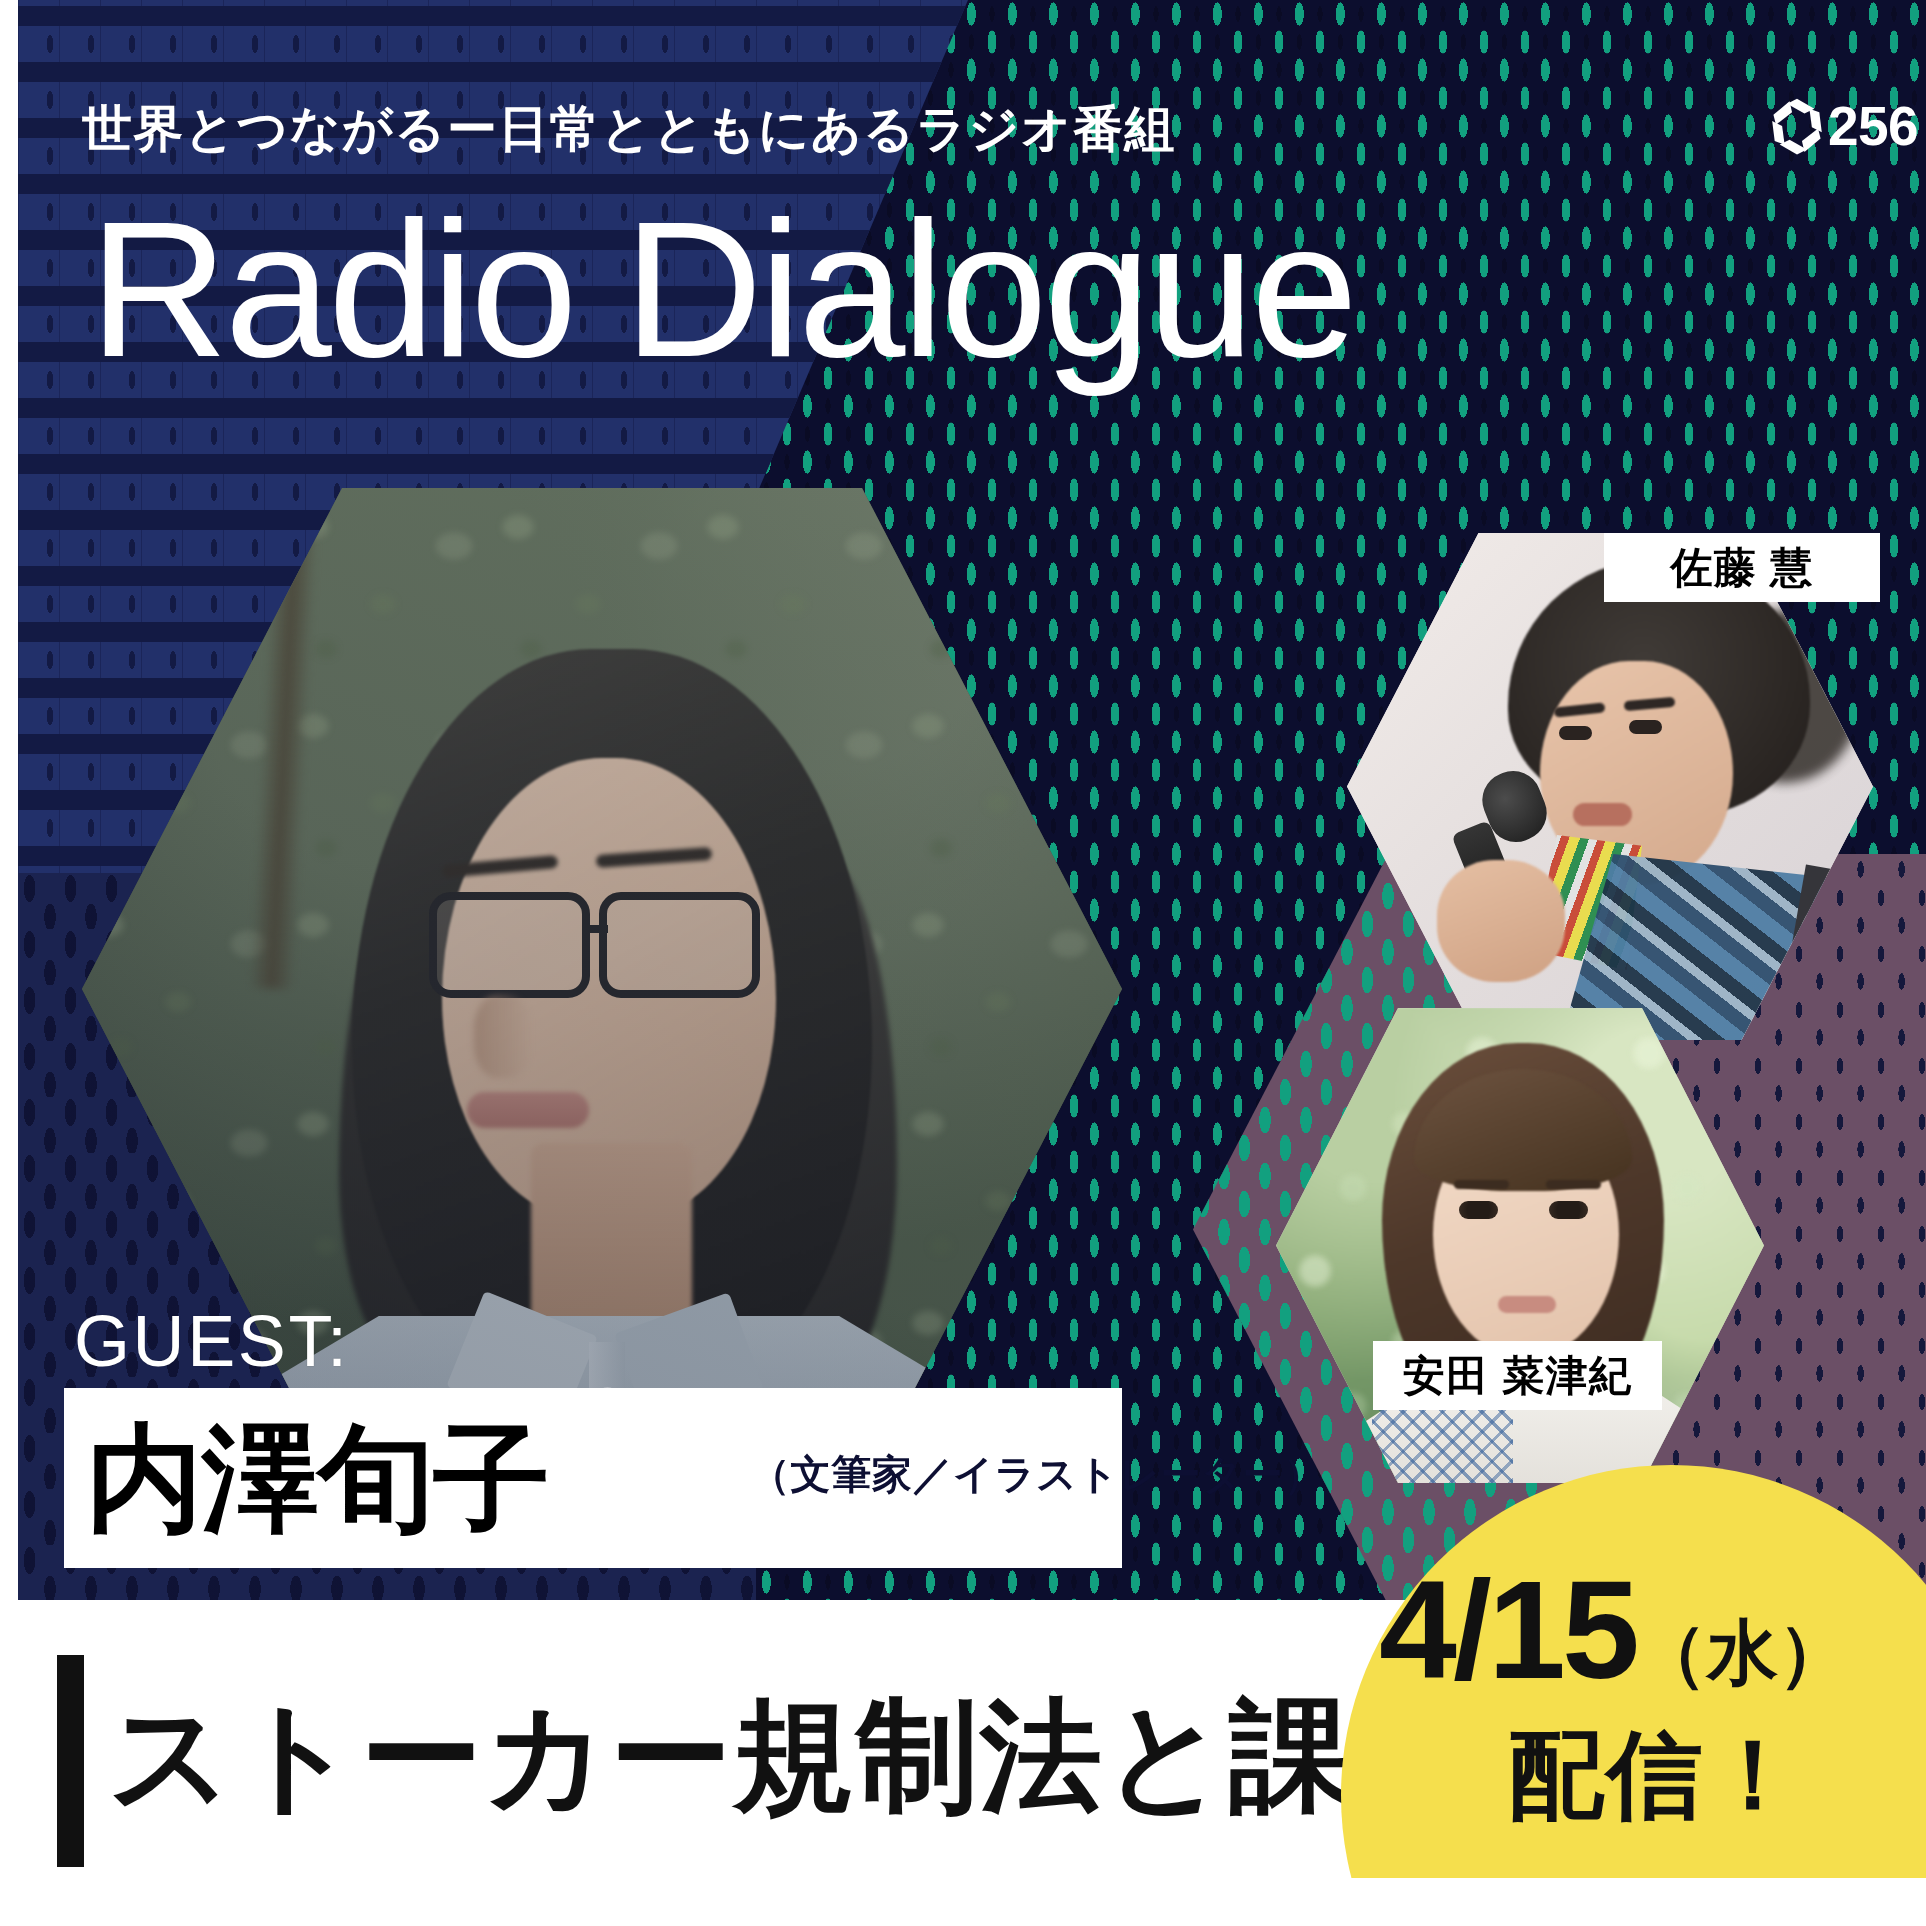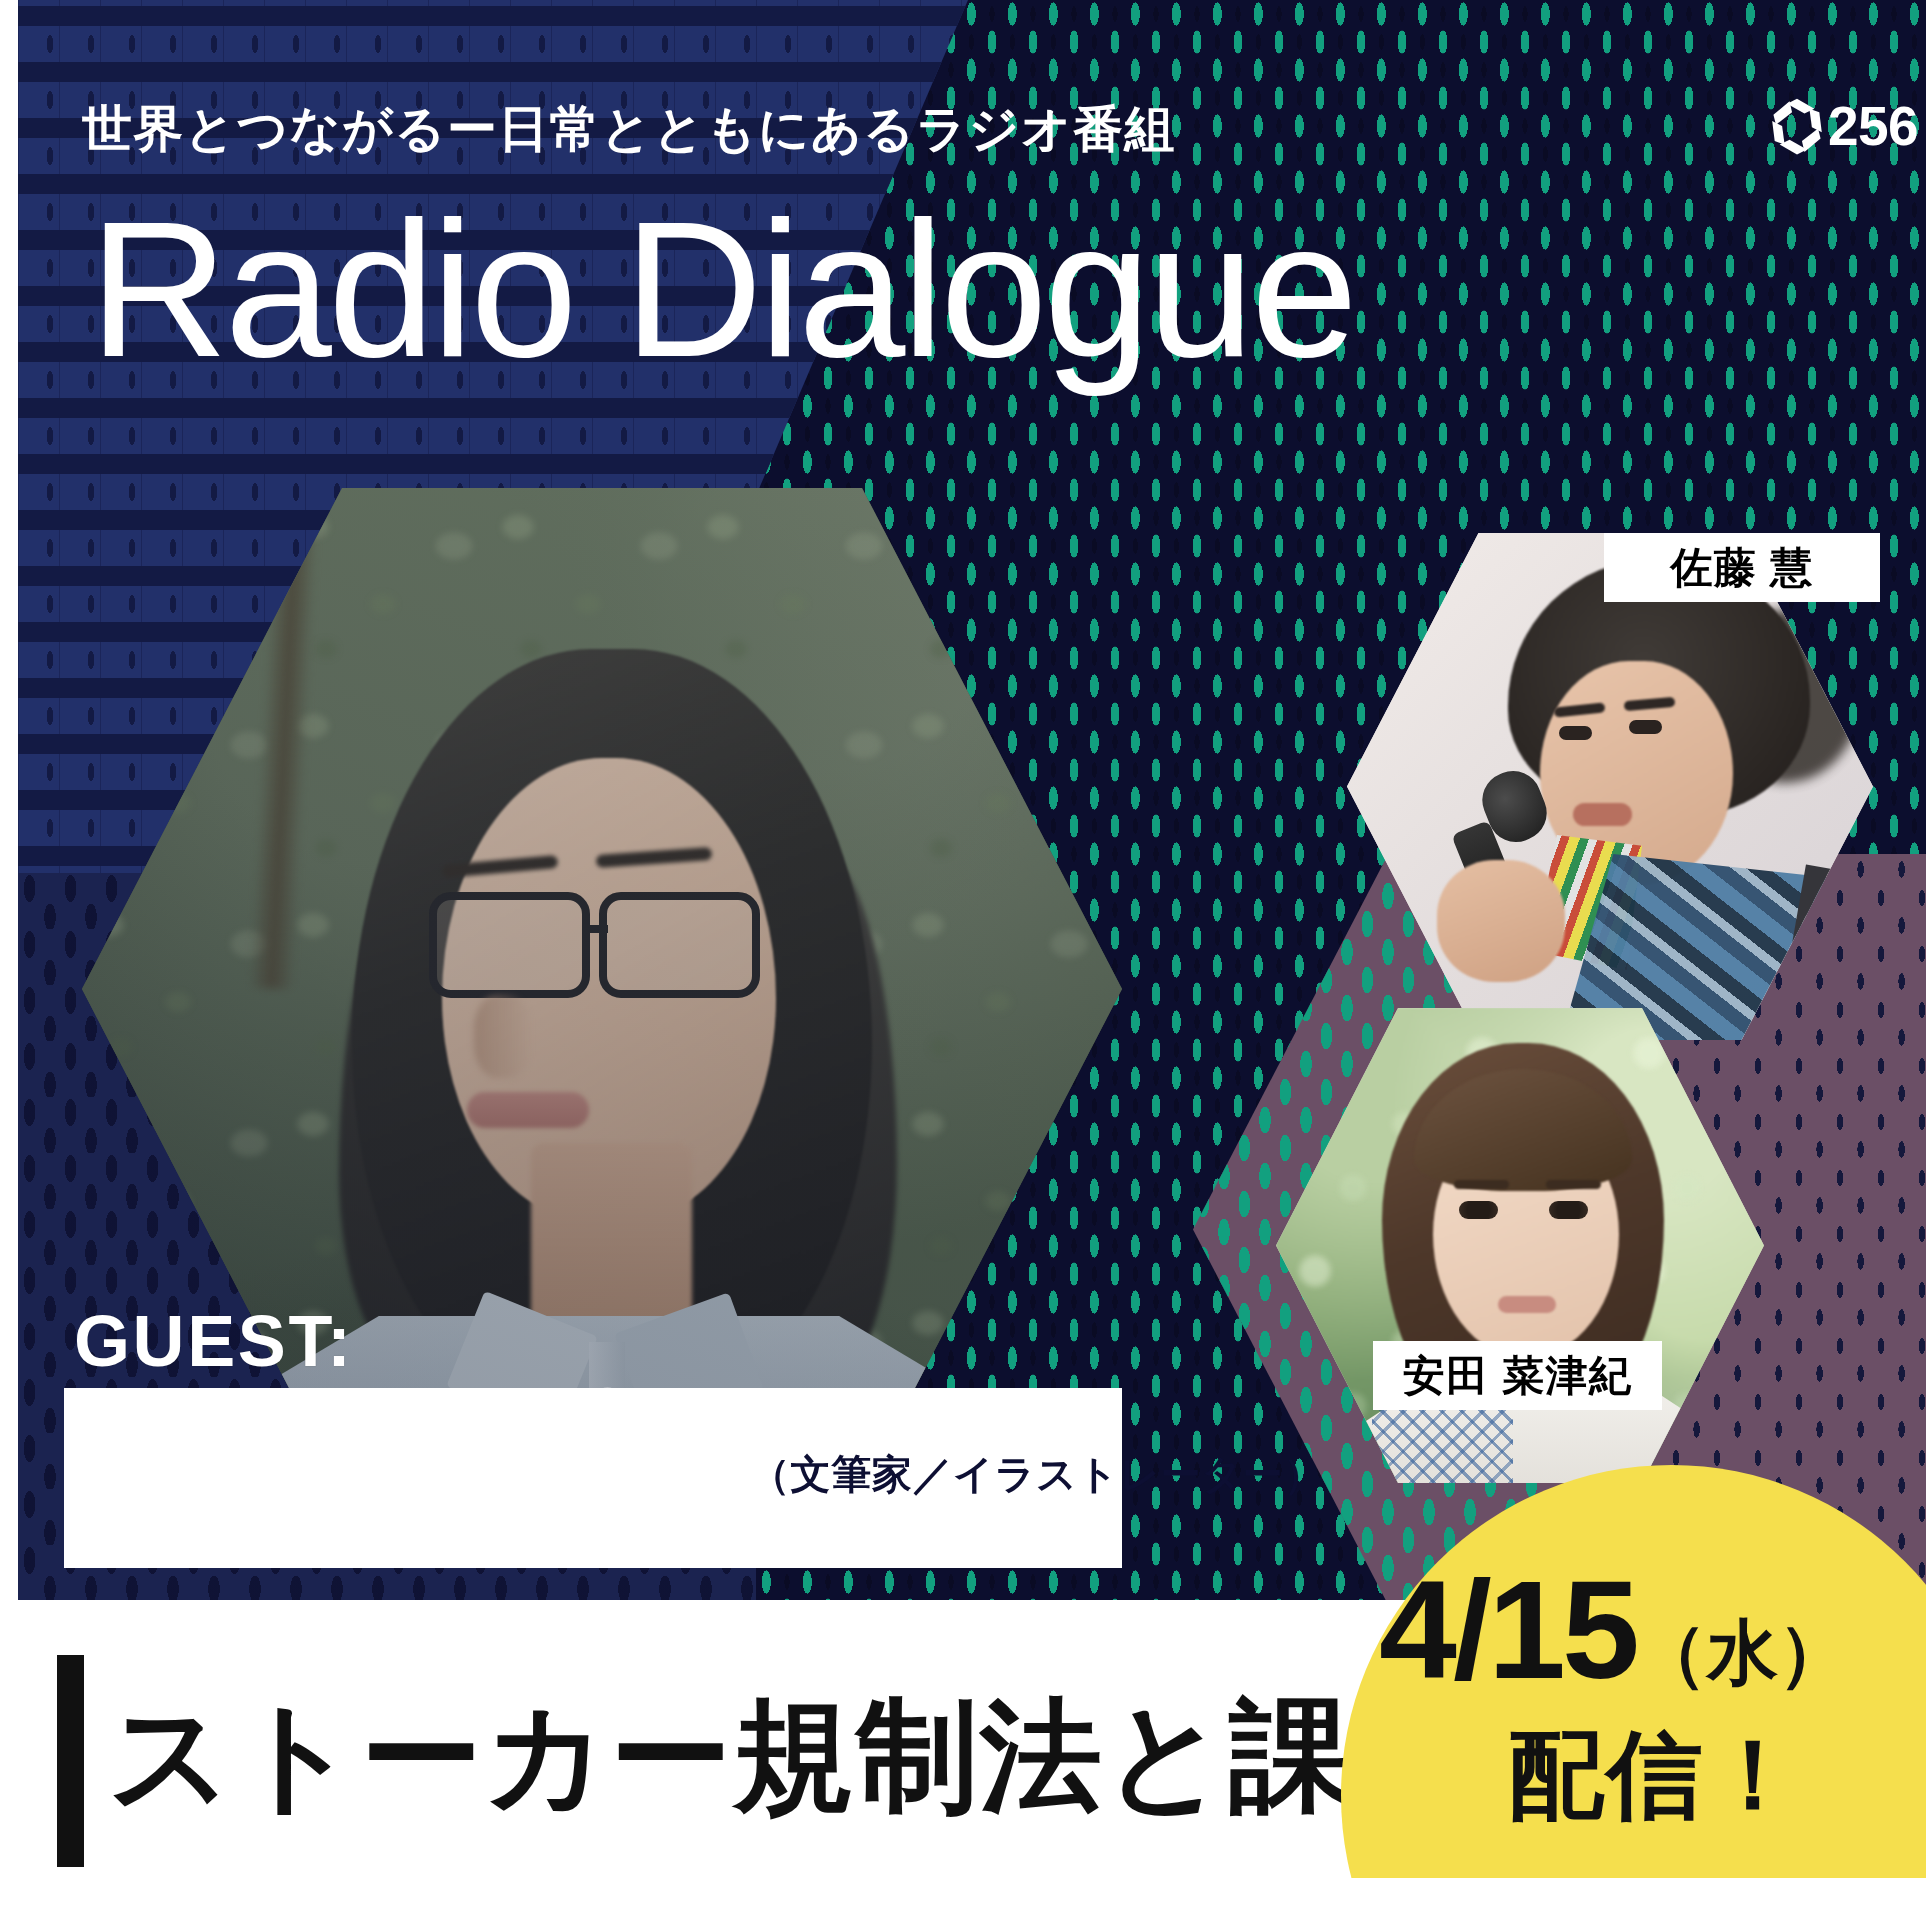--- a/index.html
+++ b/index.html
@@ -282,21 +282,21 @@
     position:absolute;background:#ffffff;color:#000;
     display:flex;align-items:center;justify-content:center;
     font-weight:700;letter-spacing:1.3px;
   }
   .tag-h1{left:1586px;top:533px;width:276px;height:69px;font-size:42px;}
   .tag-h2{left:1355px;top:1341px;width:289px;height:69px;font-size:42px;}
 
   
   .guest-label{
     position:absolute;left:56px;top:1305px;
-    color:#fff;font-size:72px;font-weight:700;letter-spacing:2.6px;
+    color:#fff;font-size:72px;font-weight:400;letter-spacing:2.6px;
     line-height:1;
     text-shadow:0 0 1.3px rgba(0,0,0,.3);
   }
   .guest-plate{
     position:absolute;left:46px;top:1388px;width:1058px;height:180px;
     background:#ffffff;
     display:flex;align-items:center;
   }
   .guest-name{
     color:#000;font-size:117px;font-weight:700;line-height:1;
@@ -447,20 +447,21 @@
     <div class="ph2-mouth"></div>
     <div class="ph2-top"></div>
     <div class="ph2-embroid"></div>
   </div>
 
   <div class="name-tag tag-h1">佐藤 慧</div>
   <div class="name-tag tag-h2">安田 菜津紀</div>
 
   <div class="guest-label">GUEST:</div>
   <div class="guest-plate">
+    <span class="guest-name">内澤旬子</span>
   </div>
   <div class="guest-role">（文筆家／イラストレーター）</div>
 
   <div class="bottom-band"></div>
   <div class="ep-bar"></div>
   <div class="ep-title">ストーカー規制法と課題</div>
 
   <div class="date-circle"></div>
   <div class="date-main">
     <span>4/15</span>

